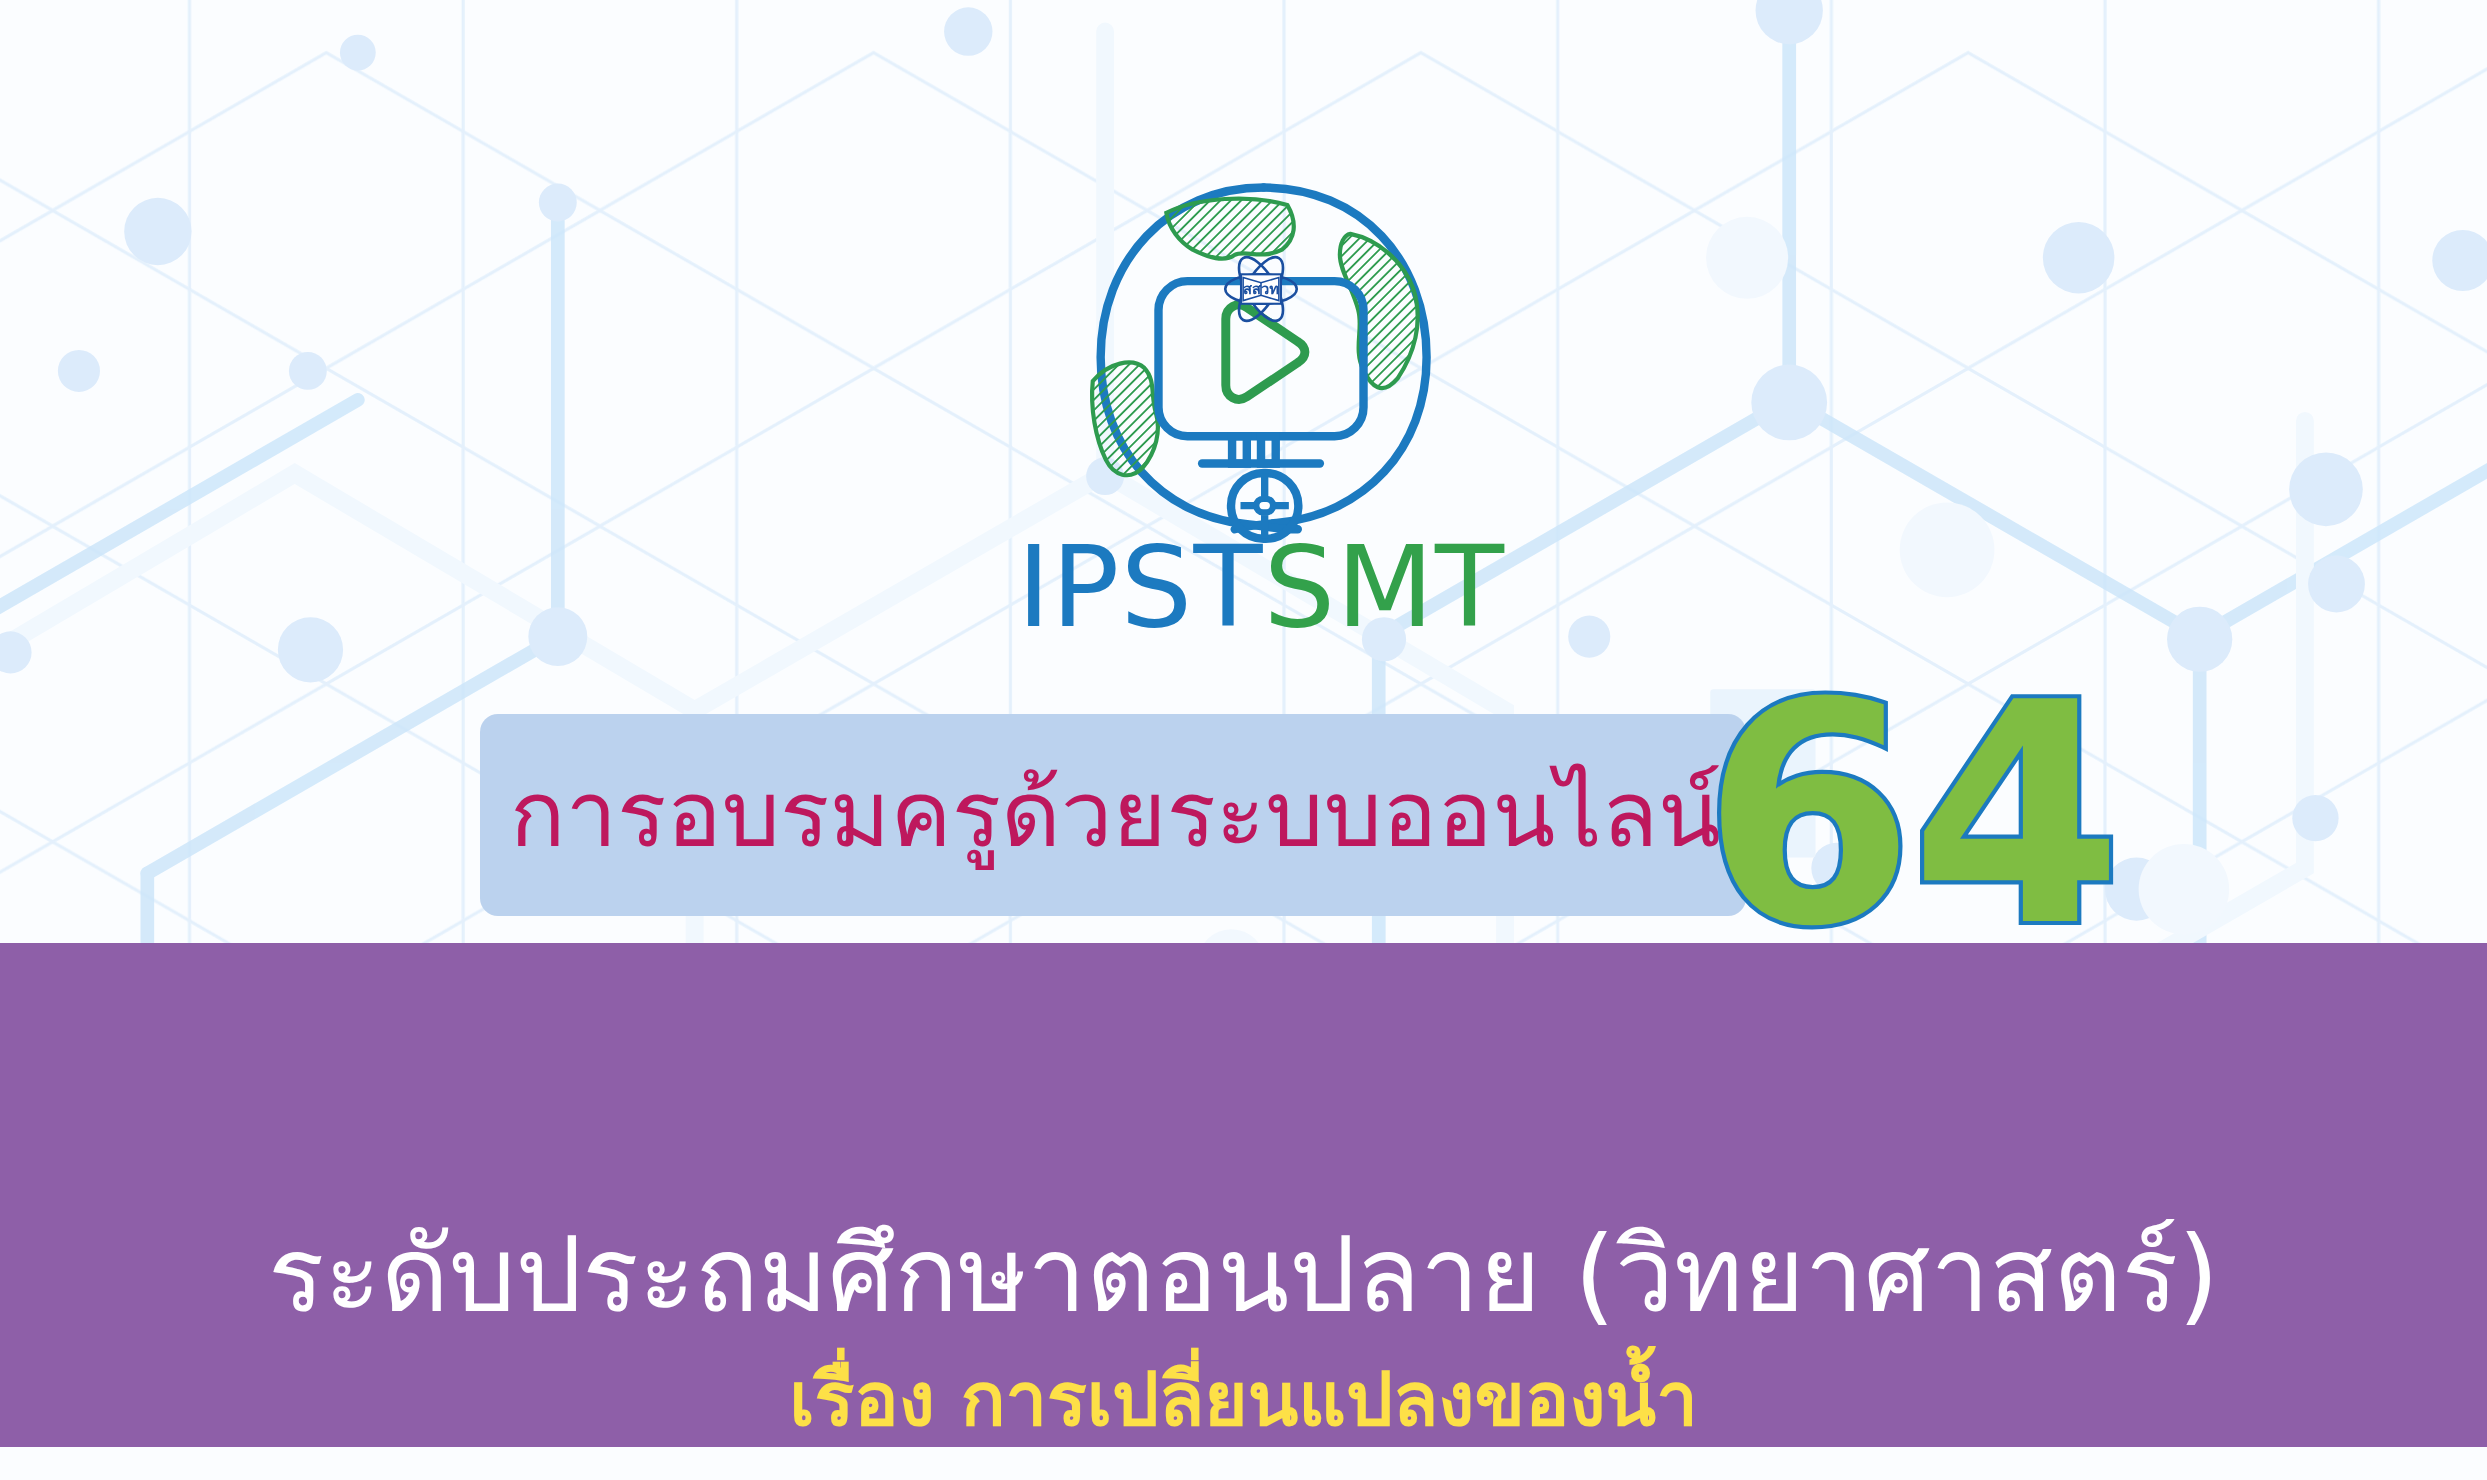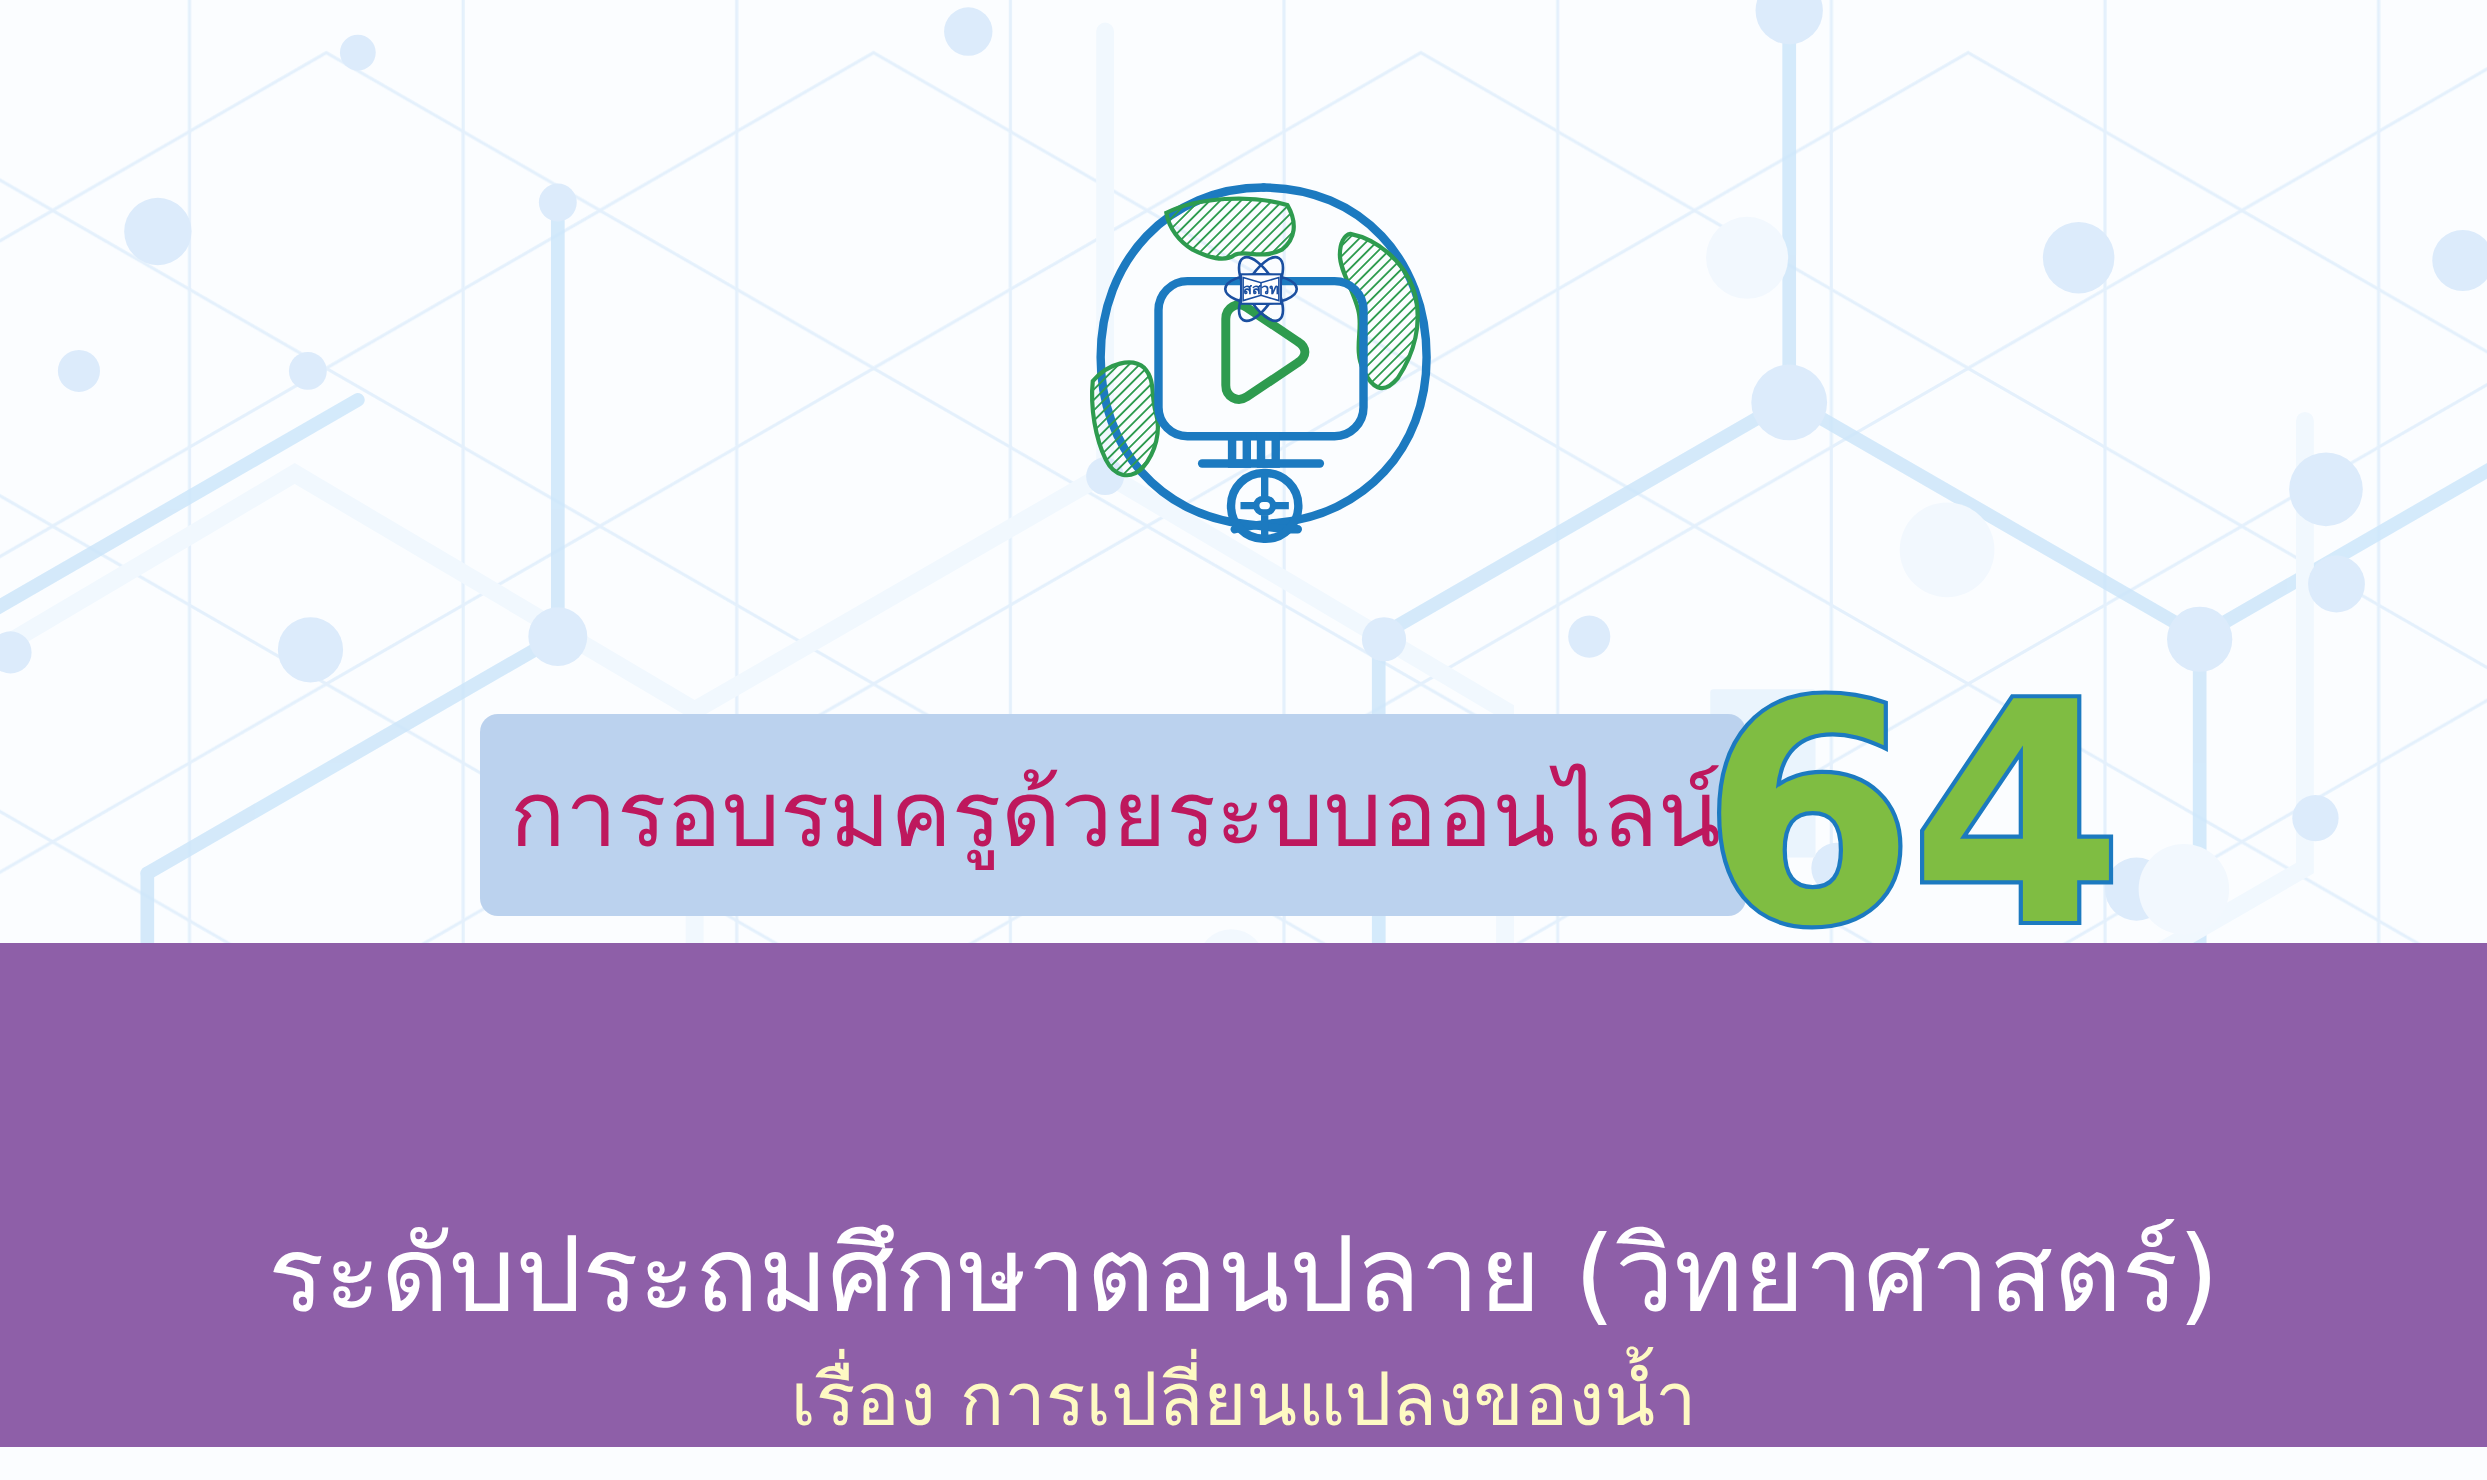--- a/index.html
+++ b/index.html
@@ -90,27 +90,27 @@
   }
   #level-title {
     color:#ffffff;
     font-size:105px;
     line-height:1.25;
     white-space:nowrap;
     font-family:"DejaVu Sans","Liberation Sans",sans-serif;
     font-weight:400;
   }
   #topic-subtitle {
-    color:#fef9c3;
+    color:#fde047;
     font-size:74px;
     line-height:1.3;
     margin-top:9.5px;
     white-space:nowrap;
     font-family:"DejaVu Sans","Liberation Sans",sans-serif;
-    font-weight:400;
+    font-weight:700;
   }
 </style>
 </head>
 <body>
 
 <div id="slide">
 
   <svg id="bg-pattern" viewBox="0 0 4726 2813" preserveAspectRatio="none">
     <defs>
       <g id="hexcell">
@@ -273,20 +273,23 @@
 
       <g>
         <rect x="293" y="565" width="128" height="125" rx="62" fill="none" stroke="#1C7AC0" stroke-width="16"></rect>
         <line x1="357" y1="565" x2="357" y2="610" stroke="#1C7AC0" stroke-width="14"></line>
         <line x1="357" y1="645" x2="357" y2="690" stroke="#1C7AC0" stroke-width="14"></line>
         <line x1="311" y1="627" x2="403" y2="627" stroke="#1C7AC0" stroke-width="14"></line>
         <rect x="341" y="614" width="32" height="26" rx="13" fill="#ffffff" stroke="#1C7AC0" stroke-width="12"></rect>
       </g>
     </svg>
 
+    <div id="logo-wordmark">
+      <span class="ipst">IPST</span><span class="smt">SMT</span>
+    </div>
   </div>
 
   <div id="title-banner">
     <span id="title-banner-text">การอบรมครูด้วยระบบออนไลน์</span>
   </div>
 
   <div id="year-badge">
     <svg viewBox="0 0 720 680">
       <text id="year-text" x="360" y="545" text-anchor="middle">64</text>
     </svg>

